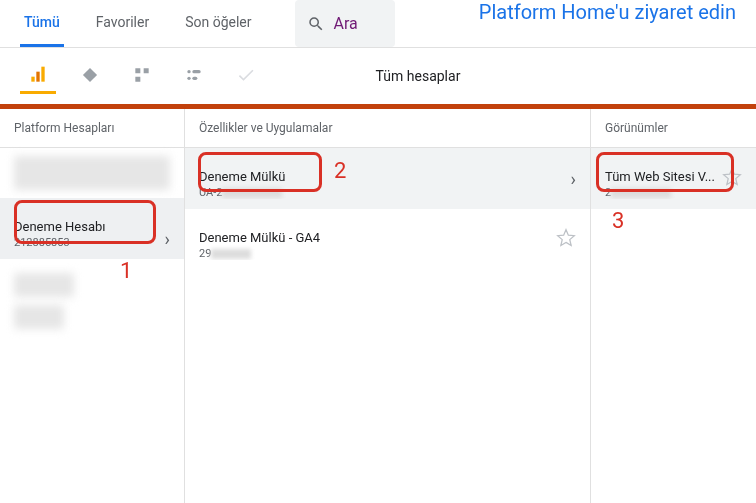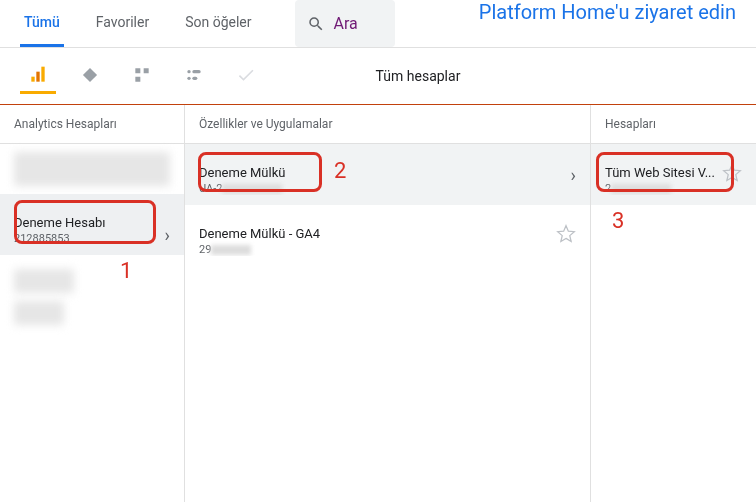--- a/index.html
+++ b/index.html
@@ -5,21 +5,21 @@
 * { box-sizing: border-box; margin: 0; padding: 0; }
 body { font-family: Roboto, Arial, sans-serif; font-size: 13px; color: #202124; width: 756px; height: 503px; overflow: hidden; background: #fff; }
 .topbar { display: flex; padding: 0 20px; height: 48px; border-bottom: 1px solid #e0e0e0; }
 .tabs { display: flex; gap: 28px; }
 .tab { padding: 14px 4px; font-size: 14px; color: #5f6368; cursor: pointer; border-bottom: 3px solid transparent; }
 .tab.active { color: #1a73e8; border-bottom-color: #1a73e8; font-weight: 500; }
 .search { display: flex; align-items: center; background: #f1f3f4; border-radius: 4px; padding: 6px 12px; margin-left: 40px; width: 100px; }
 .search svg { width: 18px; height: 18px; fill: #5f6368; }
 .search span { margin-left: 8px; color: #701a75; font-size: 16px; }
 .link { margin-left: auto; color: #1a73e8; font-size: 20px; cursor: pointer; }
-.iconbar { display: flex; align-items: center; padding: 10px 20px; border-bottom: 1px solid #c2410c; }
+.iconbar { display: flex; align-items: center; padding: 10px 20px; border-bottom: 5px solid #c2410c; }
 .icon-btn { width: 36px; height: 36px; display: flex; align-items: center; justify-content: center; margin-right: 16px; border-bottom: 3px solid transparent; color: #9aa0a6; cursor: pointer; }
 .icon-btn.active { border-bottom-color: #f9ab00; }
 .icon-btn svg { width: 20px; height: 20px; }
 .center-title { margin-left: auto; margin-right: auto; font-size: 14px; color: #202124; padding-right: 180px; }
 .columns { display: flex; height: calc(503px - 48px - 58px); }
 .col { border-right: 1px solid #e0e0e0; overflow: hidden; }
 .col1 { width: 185px; }
 .col2 { flex: 1; }
 .col3 { width: 165px; border-right: none; }
 .col-header { padding: 12px 14px; font-size: 12px; color: #5f6368; border-bottom: 1px solid #e0e0e0; }
@@ -87,21 +87,21 @@
   <div class="icon-btn">
     <svg viewBox="0 0 24 24" fill="#dadce0">
         <path d="M9 16.2L4.8 12l-1.4 1.4L9 19 21 7l-1.4-1.4z"></path>
       </svg>
   </div>
   <div class="center-title">Tüm hesaplar</div>
 </div>
 
 <div class="columns">
   <div class="col col1">
-    <div class="col-header">Analytics Hesapları</div>
+    <div class="col-header">Platform Hesapları</div>
     <div class="blur" style="height:34px;"></div>
     <div class="item selected" style="position:relative;">
       <div class="item-text">
         <div class="item-title">Deneme Hesabı</div>
         <div class="item-sub">212885853</div>
       </div>
       <span class="chevron">›</span>
     </div>
     <div class="blur sm" style="width:60px; height:24px; margin-top:14px;"></div>
     <div class="blur sm" style="width:50px; height:24px;"></div>
@@ -123,21 +123,21 @@
       </div>
       <span class="star">
         <svg viewBox="0 0 24 24">
             <path d="M12 17.27L18.18 21l-1.64-7.03L22 9.24l-7.19-.61L12 2 9.19 8.63 2 9.24l5.46 4.73L5.82 21z"></path>
           </svg>
       </span>
     </div>
   </div>
 
   <div class="col col3">
-    <div class="col-header">Hesapları</div>
+    <div class="col-header">Görünümler</div>
     <div class="item highlighted">
       <div class="item-text">
         <div class="item-title">Tüm Web Sitesi V...</div>
         <div class="item-sub"><span>2</span><span class="redacted w60"></span></div>
       </div>
       <span class="star">
         <svg viewBox="0 0 24 24">
             <path d="M12 17.27L18.18 21l-1.64-7.03L22 9.24l-7.19-.61L12 2 9.19 8.63 2 9.24l5.46 4.73L5.82 21z"></path>
           </svg>
       </span>

